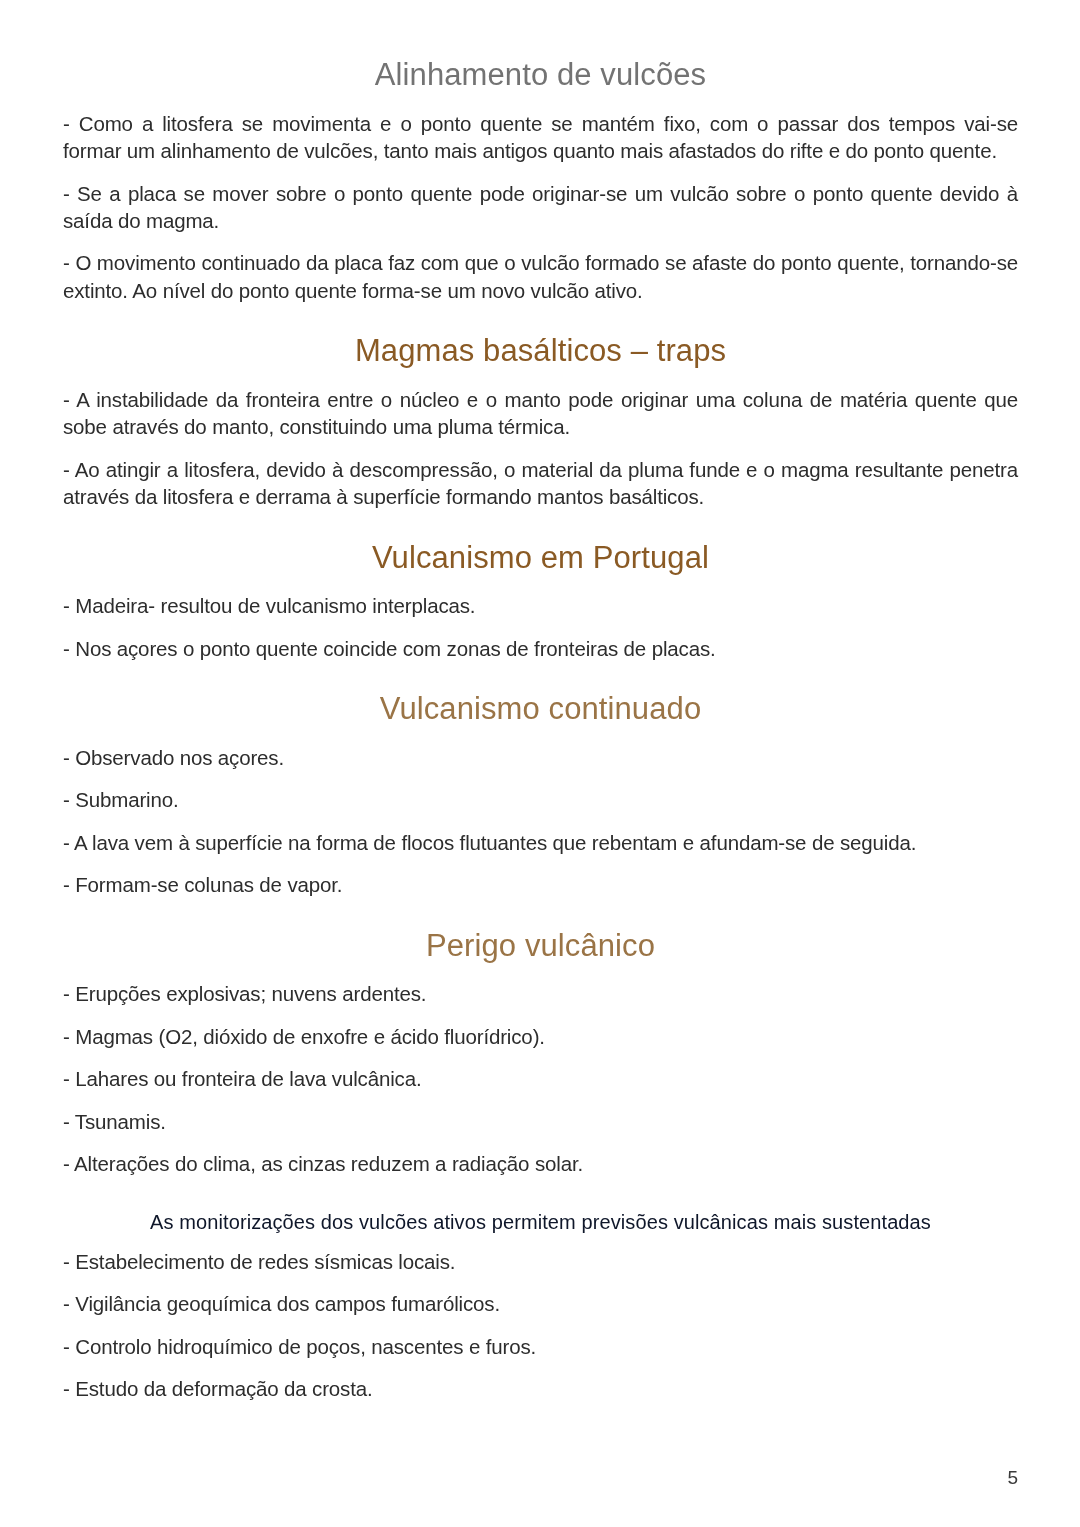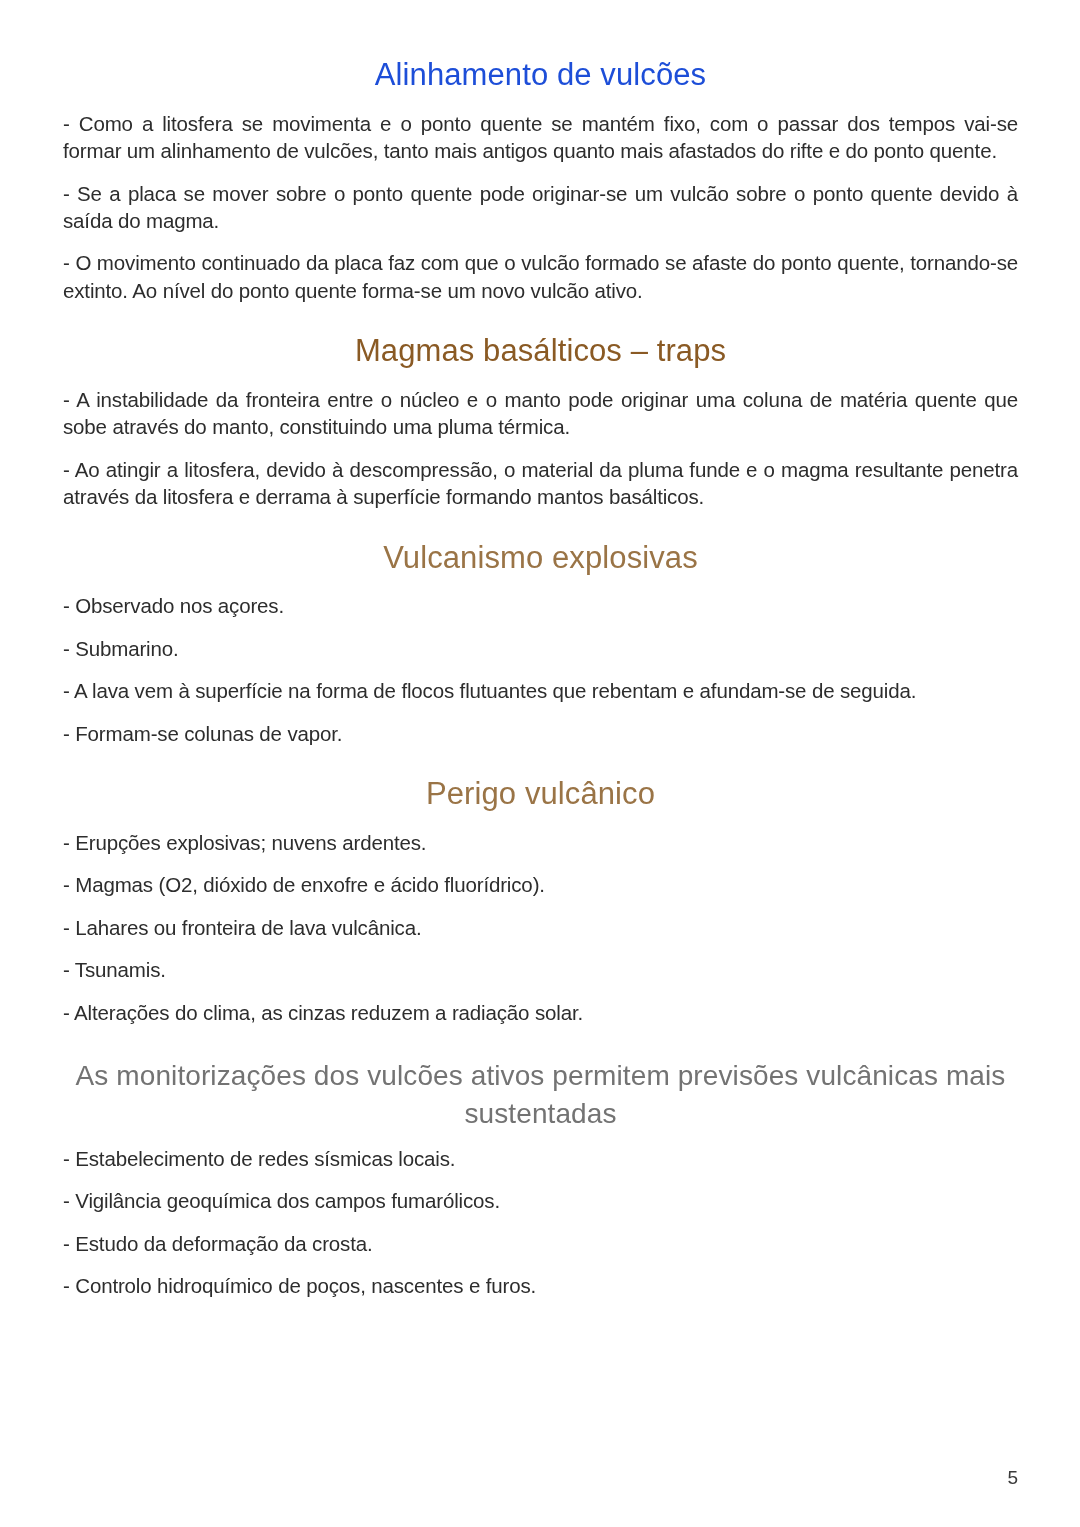--- a/index.html
+++ b/index.html
@@ -36,42 +36,42 @@
     font-weight: 400;
     color: #8a5a24;
     font-family: "Liberation Sans", "DejaVu Sans", sans-serif;
     line-height: 1.18;
     letter-spacing: 0.1px;
     margin: 0;
   }
 
   .heading.h-main {
     font-size: 31px;
-    color: #1d4ed8;
+    color: #737373;
     padding-bottom: 16px;
   }
 
   .heading.h-sec {
     font-size: 31px;
     color: #8a5a24;
     padding-top: 14px;
     padding-bottom: 16px;
     text-align: center;
   }
 
   .heading.h-light {
     font-size: 31px;
     color: #9a7446;
     padding-top: 14px;
     padding-bottom: 16px;
   }
 
   .heading.h-banner {
-    font-size: 28px;
-    color: #737373;
+    font-size: 20px;
+    color: #0f172a;
     padding-top: 16px;
     padding-bottom: 12px;
     line-height: 1.35;
     width: 930px;
     margin-left: auto;
     margin-right: auto;
   }
 
   
   .para {
@@ -119,42 +119,47 @@
       <p class="para justify">- Se a placa se mover sobre o ponto quente pode originar-se um vulcão sobre o ponto quente devido à saída do magma.</p>
       <p class="para justify">- O movimento continuado da placa faz com que o vulcão formado se afaste do ponto quente, tornando-se extinto. Ao nível do ponto quente forma-se um novo vulcão ativo.</p>
     </div>
 
     <div class="block">
       <h2 class="heading h-sec">Magmas basálticos – traps</h2>
       <p class="para justify">- A instabilidade da fronteira entre o núcleo e o manto pode originar uma coluna de matéria quente que sobe através do manto, constituindo uma pluma térmica.</p>
       <p class="para justify">- Ao atingir a litosfera, devido à descompressão, o material da pluma funde e o magma resultante penetra através da litosfera e derrama à superfície formando mantos basálticos.</p>
     </div>
 
+    <div class="block">
+      <h2 class="heading h-sec">Vulcanismo em Portugal</h2>
+      <p class="para left">- Madeira- resultou de vulcanismo interplacas.</p>
+      <p class="para left">- Nos açores o ponto quente coincide com zonas de fronteiras de placas.</p>
+    </div>
 
     <div class="block">
-      <h2 class="heading h-light">Vulcanismo explosivas</h2>
+      <h2 class="heading h-light">Vulcanismo continuado</h2>
       <p class="para left">- Observado nos açores.</p>
       <p class="para left">- Submarino.</p>
       <p class="para left">- A lava vem à superfície na forma de flocos flutuantes que rebentam e afundam-se de seguida.</p>
       <p class="para left">- Formam-se colunas de vapor.</p>
     </div>
 
     <div class="block">
       <h2 class="heading h-light">Perigo vulcânico</h2>
       <p class="para left">- Erupções explosivas; nuvens ardentes.</p>
       <p class="para left">- Magmas (O2, dióxido de enxofre e ácido fluorídrico).</p>
       <p class="para left">- Lahares ou fronteira de lava vulcânica.</p>
       <p class="para left">- Tsunamis.</p>
       <p class="para left">- Alterações do clima, as cinzas reduzem a radiação solar.</p>
     </div>
 
     <div class="block">
       <h2 class="heading h-banner">As monitorizações dos vulcões ativos permitem previsões vulcânicas mais sustentadas</h2>
       <p class="para left">- Estabelecimento de redes sísmicas locais.</p>
       <p class="para left">- Vigilância geoquímica dos campos fumarólicos.</p>
+      <p class="para left">- Controlo hidroquímico de poços, nascentes e furos.</p>
       <p class="para left">- Estudo da deformação da crosta.</p>
-      <p class="para left">- Controlo hidroquímico de poços, nascentes e furos.</p>
     </div>
 
   </div>
 
   <div class="page-number">5</div>
 </div>
 
 </body></html>

